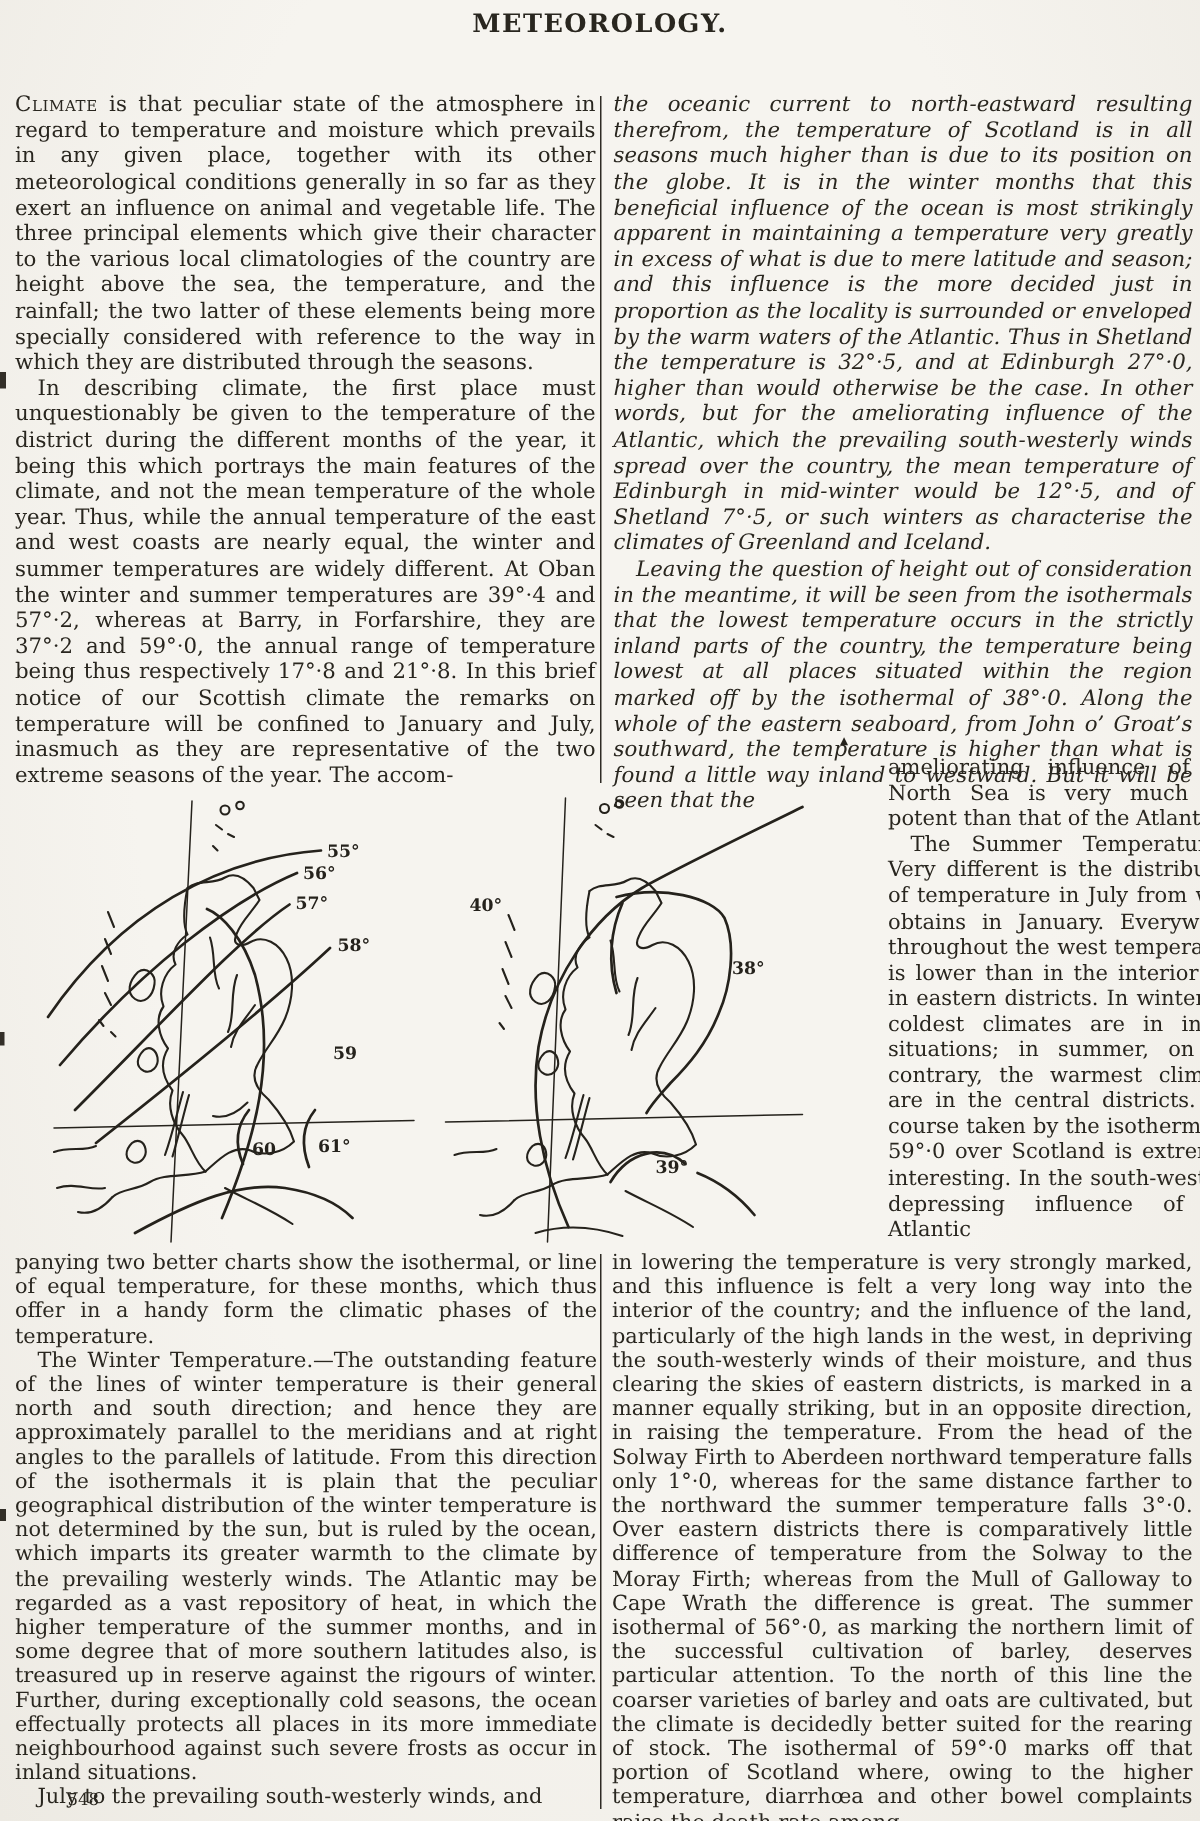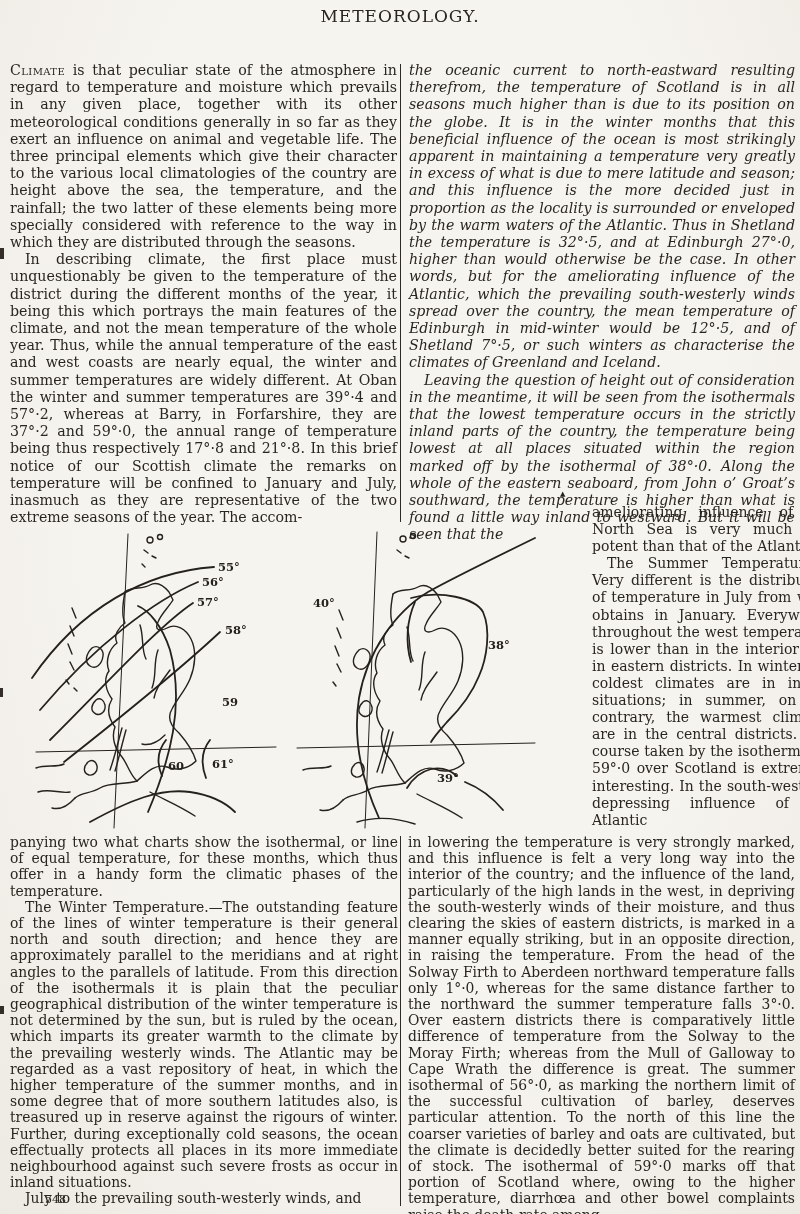--- a/index.html
+++ b/index.html
@@ -4,21 +4,21 @@
 <style>
   html,body { margin:0; padding:0; background:#8a8880; }
   .page {
     position:relative; width:800px; height:1214px; overflow:hidden;
     background: radial-gradient(ellipse at 50% 38%, #f6f4ef 55%, #edeae3 100%);
     font-family:"DejaVu Serif", serif;
     color:#29261f;
   }
   .title {
     position:absolute; left:0; top:6px; width:100%;
-    text-align:center; font-size:17px; font-weight:normal; letter-spacing:1px;
+    text-align:center; font-size:17px; font-weight:bold; letter-spacing:1px;
   }
   .byline {
     position:absolute; left:0; top:37px; width:100%;
     text-align:center; font-size:14px;
   }
   .sc { font-variant: small-caps; letter-spacing:0.4px; }
   .it { }
   .rule { position:absolute; left:400px; width:1px; background:#2e2a24; }
   .rule-top { top:64px; height:458px; }
   .rule-bottom { top:836px; height:370px; }
@@ -160,21 +160,21 @@
       <path d="M8,240 C18,236 28,240 36,236"></path>
       <path d="M122,264 C137,272 152,278 167,288"></path>
         <path d="M62,292 C82,286 102,288 120,294"></path>
     </g>
     <text class="mlabel" x="18" y="77">40°</text>
     <text class="mlabel" x="193" y="119">38°</text>
     <text class="mlabel" x="142" y="252">39°</text>
   </svg>
 
   <div class="block col-lower col-left-bottom">
-    <p class="para">panying two what charts show the isothermal, or line of equal temperature, for these months, which thus offer in a handy form the climatic phases of the temperature.</p>
+    <p class="para">panying two better charts show the isothermal, or line of equal temperature, for these months, which thus offer in a handy form the climatic phases of the temperature.</p>
     <p class="para ind"><span class="it">The Winter Temperature.—</span><span>The outstanding feature of the lines of winter temperature is their general north and south direction; and hence they are approximately parallel to the meridians and at right angles to the parallels of latitude. From this direction of the isothermals it is plain that the peculiar geographical distribution of the winter temperature is not determined by the sun, but is ruled by the ocean, which imparts its greater warmth to the climate by the prevailing westerly winds. The Atlantic may be regarded as a vast repository of heat, in which the higher temperature of the summer months, and in some degree that of more southern latitudes also, is treasured up in reserve against the rigours of winter. Further, during exceptionally cold seasons, the ocean effectually protects all places in its more immediate neighbourhood against such severe frosts as occur in inland situations.</span></p>
     <p class="para ind">July to the prevailing south-westerly winds, and</p>
   </div>
 
   <div class="block col-lower col-right-bottom">
     <p class="para">in lowering the temperature is very strongly marked, and this influence is felt a very long way into the interior of the country; and the influence of the land, particularly of the high lands in the west, in depriving the south-westerly winds of their moisture, and thus clearing the skies of eastern districts, is marked in a manner equally striking, but in an opposite direction, in raising the temperature. From the head of the Solway Firth to Aberdeen northward temperature falls only 1°·0, whereas for the same distance farther to the northward the summer temperature falls 3°·0. Over eastern districts there is comparatively little difference of temperature from the Solway to the Moray Firth; whereas from the Mull of Galloway to Cape Wrath the difference is great. The summer isothermal of 56°·0, as marking the northern limit of the successful cultivation of barley, deserves particular attention. To the north of this line the coarser varieties of barley and oats are cultivated, but the climate is decidedly better suited for the rearing of stock. The isothermal of 59°·0 marks off that portion of Scotland where, owing to the higher temperature, diarrhœa and other bowel complaints raise the death-rate among</p>
   </div>
 
   <div class="pageno">548</div>
 

